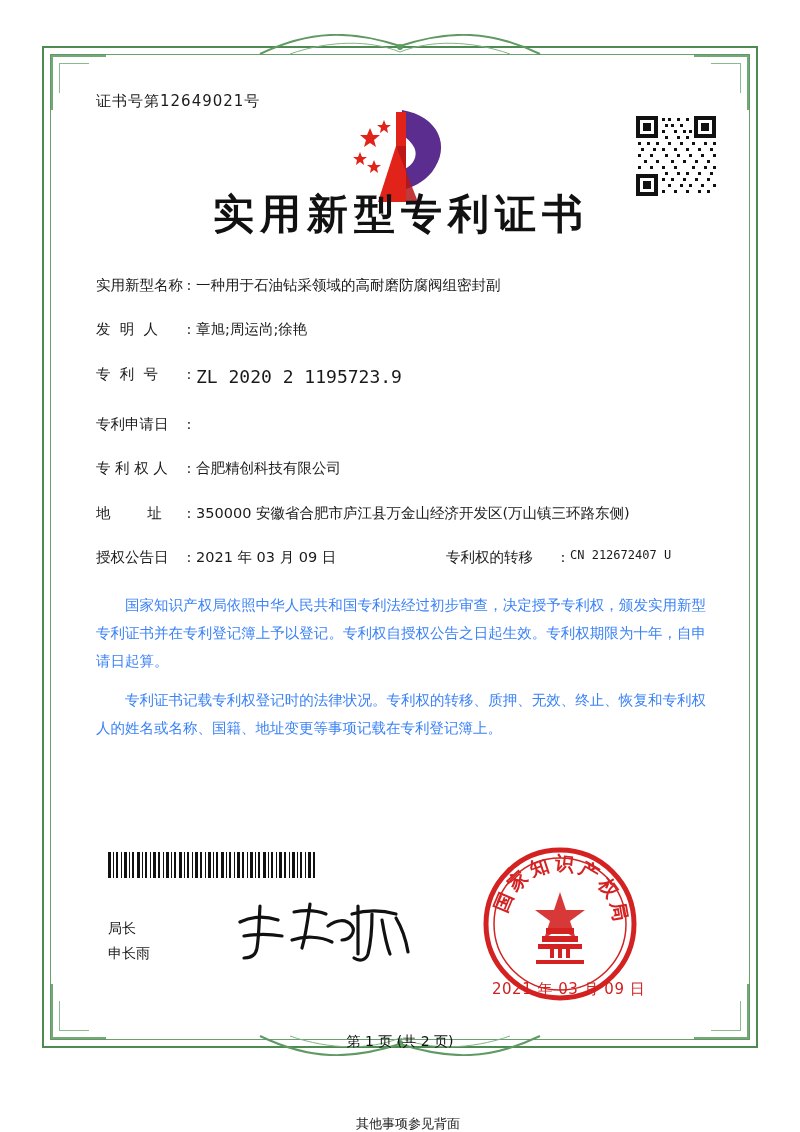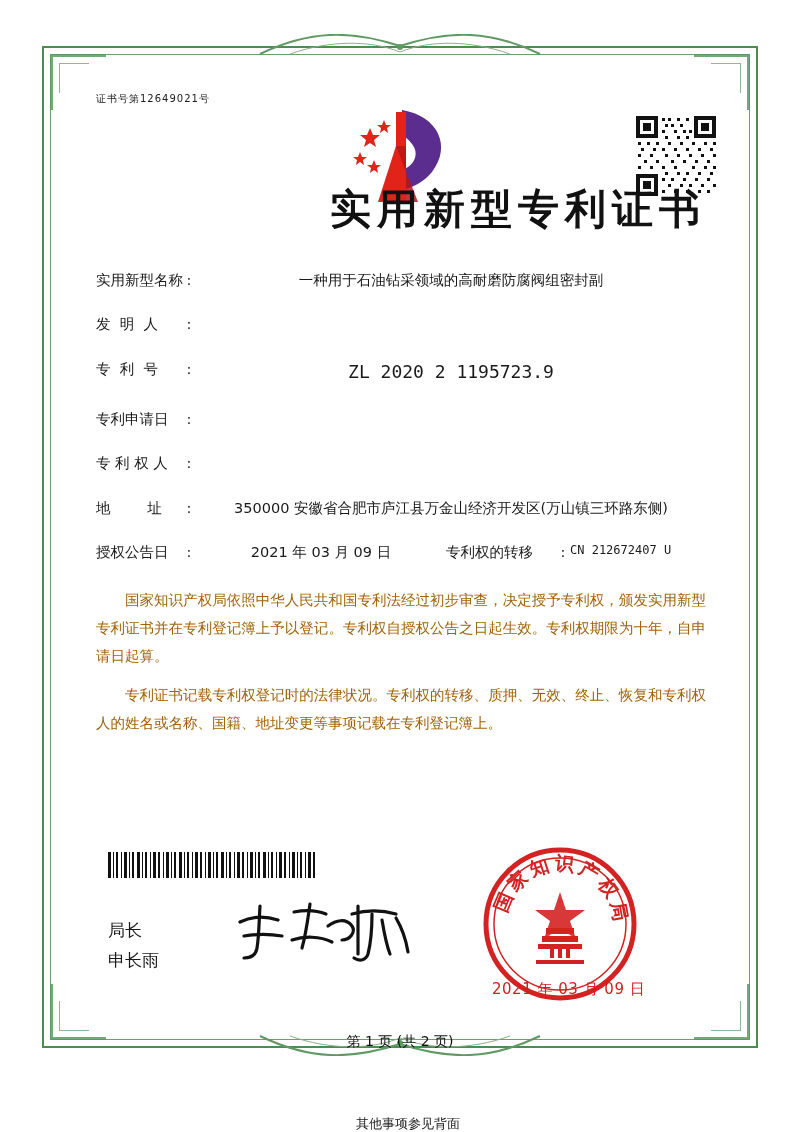--- a/index.html
+++ b/index.html
@@ -75,21 +75,21 @@
 
   
   .content {
     position: absolute;
     left: 96px;
     top: 92px;
     width: 610px;
   }
 
   .cert-no {
-    font-size: 10px;
+    font-size: 15px;
     letter-spacing: 1px;
     color: #1a1a1a;
     font-family: "DejaVu Sans", sans-serif;
   }
 
   
   .logo {
     position: absolute;
     left: 340px;
     top: 106px;
@@ -101,21 +101,21 @@
   .qr {
     position: absolute;
     left: 634px;
     top: 114px;
     width: 84px;
     height: 84px;
   }
 
   .title {
     margin-top: 76px;
-    text-align: right;
+    text-align: center;
     font-size: 41px;
     font-weight: bold;
     letter-spacing: 6px;
     font-family: "DejaVu Sans", sans-serif;
     color: #111;
   }
 
   .fields {
     margin-top: 32px;
     font-family: "DejaVu Sans", sans-serif;
@@ -133,21 +133,20 @@
     flex: 0 0 86px;
     letter-spacing: 0;
     white-space: pre;
   }
   .field-sep {
     flex: 0 0 14px;
     text-align: center;
   }
   .field-value {
     flex: 1;
-    text-align: center;
   }
   .field-value.mono {
     font-family: "DejaVu Sans Mono", monospace;
     font-size: 18px;
   }
   .field-row.split .field-value {
     flex: 0 0 auto;
     width: 250px;
   }
   .pub-label2 {
@@ -158,21 +157,21 @@
     flex: 1;
     font-family: "DejaVu Sans Mono", monospace;
     font-size: 12px;
   }
 
   .paragraphs {
     font-family: "DejaVu Sans", sans-serif;
     font-size: 14.5px;
     line-height: 1.95;
     text-align: justify;
-    color: #a16207;
+    color: #3b82f6;
   }
   .paragraphs p {
     margin: 0 0 10px 0;
     text-indent: 2em;
   }
 
   
   .barcode {
     position: absolute;
     left: 108px;
@@ -180,21 +179,21 @@
     width: 208px;
     height: 26px;
   }
 
   
   .sig-block {
     position: absolute;
     left: 108px;
     top: 916px;
     font-family: "DejaVu Sans", sans-serif;
-    font-size: 17px;
+    font-size: 14px;
     line-height: 1.75;
   }
   .signature {
     position: absolute;
     left: 232px;
     top: 896px;
     width: 190px;
     height: 70px;
   }
 
@@ -366,36 +365,38 @@
 
     <div class="field-row">
       <div class="field-label">实用新型名称</div>
       <div class="field-sep">:</div>
       <div class="field-value">一种用于石油钻采领域的高耐磨防腐阀组密封副</div>
     </div>
 
     <div class="field-row">
       <div class="field-label">发  明  人</div>
       <div class="field-sep">:</div>
+      <div class="field-value">章旭;周运尚;徐艳</div>
     </div>
 
     <div class="field-row">
       <div class="field-label">专  利  号</div>
       <div class="field-sep">:</div>
       <div class="field-value mono">ZL 2020 2 1195723.9</div>
     </div>
 
     <div class="field-row">
       <div class="field-label">专利申请日</div>
       <div class="field-sep">:</div>
     </div>
 
     <div class="field-row">
       <div class="field-label">专 利 权 人</div>
       <div class="field-sep">:</div>
+      <div class="field-value">合肥精创科技有限公司</div>
     </div>
 
     <div class="field-row">
       <div class="field-label">地        址</div>
       <div class="field-sep">:</div>
       <div class="field-value">350000 安徽省合肥市庐江县万金山经济开发区(万山镇三环路东侧)</div>
     </div>
 
     <div class="field-row split">
       <div class="field-label">授权公告日</div>

